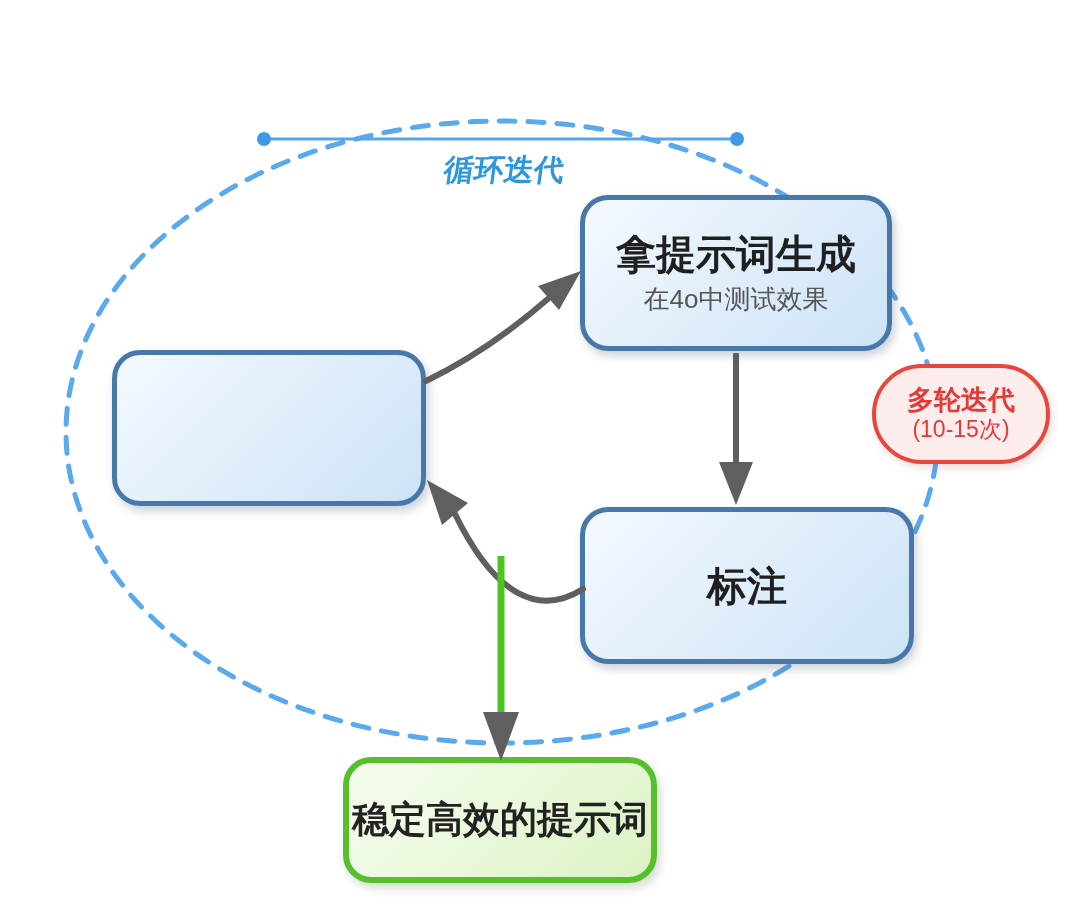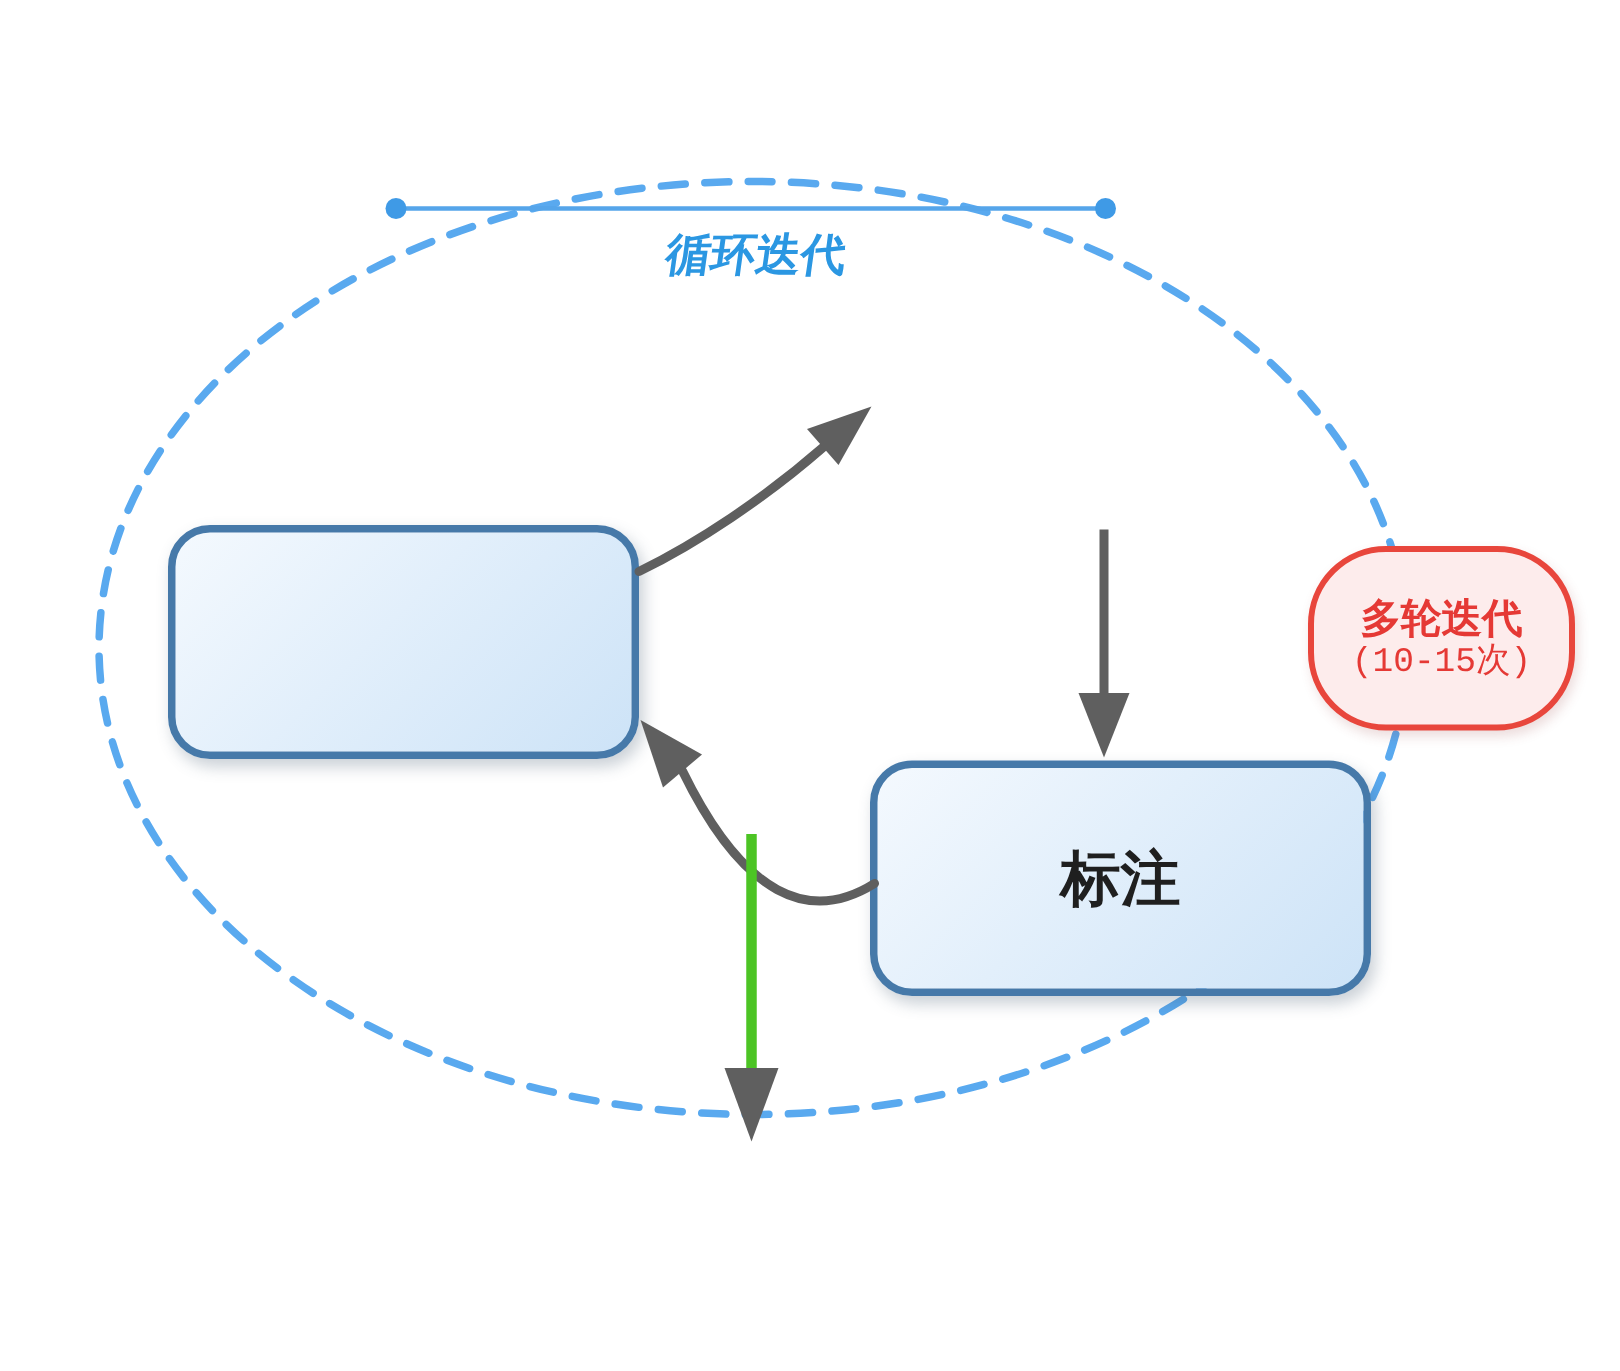--- a/index.html
+++ b/index.html
@@ -67,42 +67,41 @@
     color: #555555;
     line-height: 1.1;
   }
   .node-generate { left: 580px; top: 195px; width: 312px; height: 156px; }
   .node-propose  { left: 112px; top: 350px; width: 314px; height: 156px; }
   .node-annotate { left: 580px; top: 507px; width: 334px; height: 157px; }
 
   .badge {
     position: absolute;
     left: 872px; top: 364px;
-    width: 178px; height: 123px;
+    width: 178px; height: 100px;
     box-sizing: border-box;
     border: 4px solid #e8463c;
     border-radius: 52px;
     background: #fdecec;
     display: flex;
     flex-direction: column;
     align-items: center;
     justify-content: center;
     box-shadow: 2px 4px 8px rgba(150, 60, 60, 0.18);
   }
   .badge-title {
     font-size: 27px;
     font-weight: 800;
     color: #e53935;
     line-height: 1.2;
   }
   .badge-subtitle {
     font-size: 23px;
     color: #e53935;
     line-height: 1.2;
-    font-family: Liberation Mono, monospace;
   }
 
   .result-node {
     position: absolute;
     left: 343px; top: 757px;
     width: 314px; height: 126px;
     box-sizing: border-box;
     border: 6px solid #57bf2b;
     border-radius: 28px;
     background: linear-gradient(135deg, #f5fcee 0%, #e8f8d8 55%, #dbf2c4 100%);
@@ -127,30 +126,37 @@
     <line x1="264" y1="139" x2="737" y2="139" stroke="#55a5ea" stroke-width="3"></line>
     <circle cx="264" cy="139" r="7" fill="#3f9ae6"></circle>
     <circle cx="737" cy="139" r="7" fill="#3f9ae6"></circle>
   </svg>
 
   <div class="cycle-label">循环迭代</div>
 
   <div class="node node-propose">
   </div>
 
+  <div class="node node-generate">
+    <div class="node-title">拿提示词生成</div>
+    <div class="node-subtitle">在4o中测试效果</div>
+  </div>
 
   <div class="node node-annotate">
     <div class="node-title">标注</div>
   </div>
 
   <div class="badge">
     <div class="badge-title">多轮迭代</div>
     <div class="badge-subtitle">(10-15次)</div>
   </div>
 
+  <div class="result-node">
+    <div class="result-label">稳定高效的提示词</div>
+  </div>
 
   <svg class="layer overlay" viewBox="0 0 1080 914">
 
     <path d="M426,381 C465,362 510,332 549,298" fill="none" stroke="#5f5f5f" stroke-width="6" stroke-linecap="round"></path>
     <polygon points="581,271 559,310 538,286" fill="#5f5f5f"></polygon>
 
     <line x1="736" y1="353" x2="736" y2="464" stroke="#5f5f5f" stroke-width="6"></line>
     <polygon points="736,505 719,462 753,462" fill="#5f5f5f"></polygon>
 
     <path d="M583,589 C540,616 496,598 455,514" fill="none" stroke="#5f5f5f" stroke-width="6" stroke-linecap="round"></path>

